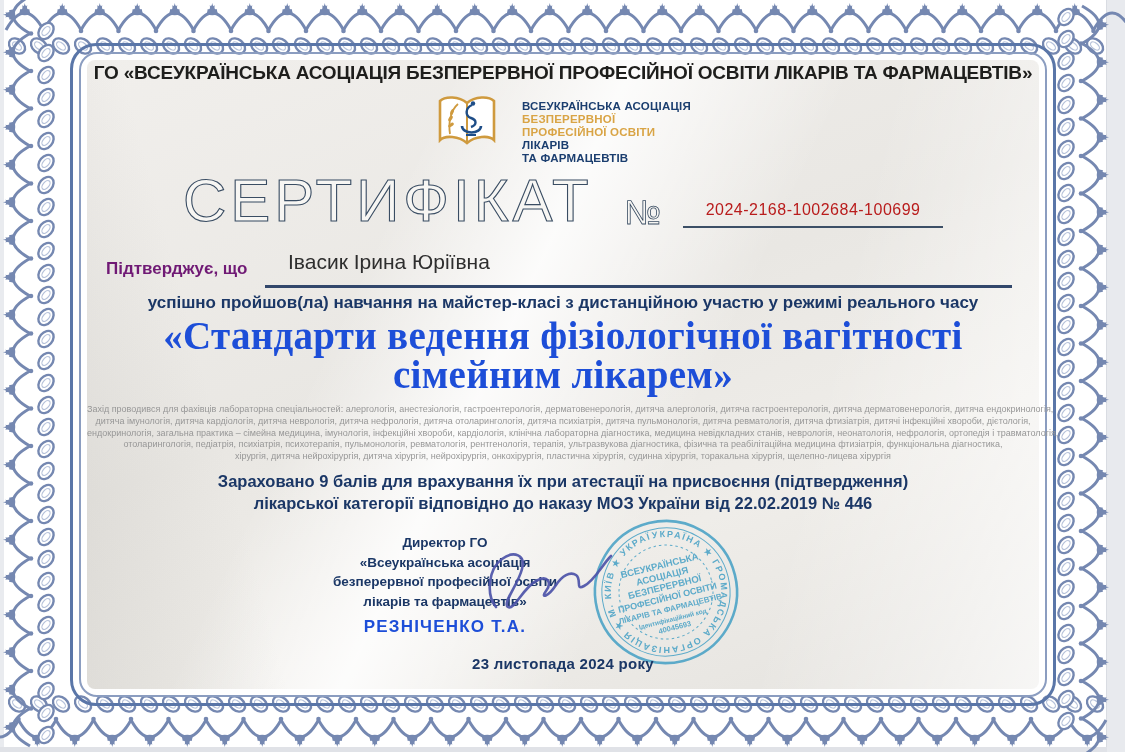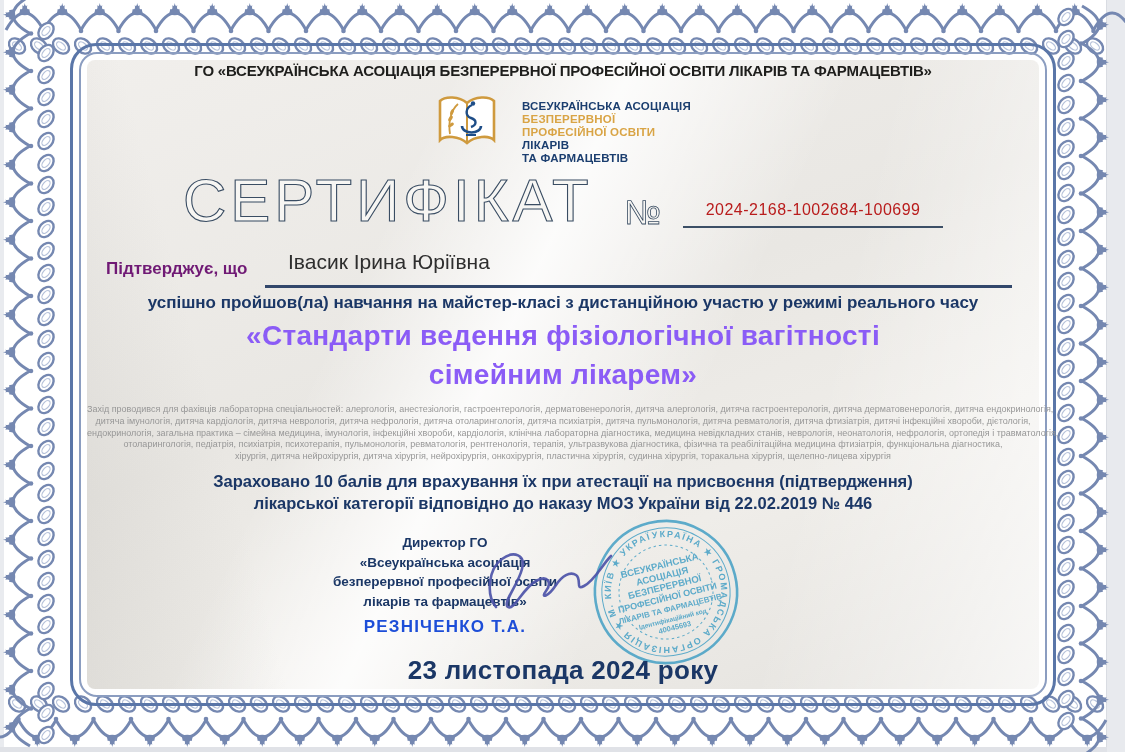--- a/index.html
+++ b/index.html
@@ -22,21 +22,21 @@
     background:
       linear-gradient(75deg, rgba(170,168,162,.22) 0%, rgba(170,168,162,.0) 18%),
       linear-gradient(115deg, rgba(255,255,255,0) 30%, rgba(255,255,255,.85) 44%, rgba(255,255,255,0) 62%),
       linear-gradient(283deg, rgba(255,255,255,.7) 0%, rgba(255,255,255,0) 26%),
       linear-gradient(160deg, #f1efec 0%, #e9e7e3 45%, #efede9 70%, #e4e2de 100%);
   }
 
   .abs{position:absolute;}
   .ctr{left:87px;right:86px;text-align:center;}
 
-  .org-header{top:62px;font-size:15px;font-weight:bold;color:#1e1e1c;letter-spacing:-0.2px;}
+  .org-header{top:62px;font-size:19px;font-weight:bold;color:#1e1e1c;letter-spacing:-0.2px;}
 
   .logo-row{top:94px;display:flex;justify-content:center;align-items:flex-start;gap:23px;}
   .logo-text{text-align:left;font-size:11.5px;font-weight:bold;line-height:13px;letter-spacing:.2px;padding-top:6px;}
   .lt-blue{color:#1b3e6f;}
   .lt-gold{color:#d9a445;}
 
   .title-row{top:166px;display:flex;justify-content:center;align-items:flex-end;gap:12px;}
   .cert-title{font-size:60px;letter-spacing:4px;color:#3a4d63;font-weight:normal;line-height:70px;}
   @supports (-webkit-text-stroke:1px black){
     .cert-title{-webkit-text-stroke:1.1px #3a4d63;-webkit-text-fill-color:#f7f6f3;}
@@ -48,36 +48,36 @@
   .num-wrap{margin-left:10px;margin-bottom:8px;min-width:248px;text-align:center;
             border-bottom:2.5px solid #3c4f66;padding:0 6px 7px 6px;}
   .cert-number{font-size:16px;color:#b91c1c;letter-spacing:.5px;}
 
   .confirm-label{top:259px;left:106px;font-size:17px;font-weight:bold;color:#701a75;}
   .recipient-name{top:250px;left:288px;font-size:21px;color:#2e2e2e;}
   .name-line{top:285px;left:265px;right:113px;height:2.5px;background:#32476b;}
 
   .completion{top:293px;font-size:17px;font-weight:bold;color:#1b3766;}
 
-  .course-title{top:316px;font-size:28px;line-height:39px;font-weight:bold;color:#8b5cf6;letter-spacing:.3px;}
+  .course-title{top:316px;font-size:39px;line-height:39px;font-weight:bold;color:#1d4ed8;letter-spacing:.3px;font-family:Liberation Serif, serif;}
 
   .specialties{top:404px;font-size:9px;line-height:11.8px;color:#979797;white-space:nowrap;}
 
   .credit{top:470px;font-size:16.5px;line-height:22px;font-weight:bold;color:#1b3766;}
 
   .director-block{top:533px;left:230px;width:430px;text-align:center;
                   font-size:13.5px;line-height:19.5px;font-weight:bold;color:#1b3766;}
   .director-name{margin-top:6px;font-size:17px;letter-spacing:1.2px;color:#1d4ed8;}
 
   .signature-svg{left:478px;top:545px;}
   .stamp-svg{left:583px;top:509px;}
   .stamp-ring{font-size:9px;font-weight:bold;letter-spacing:1.6px;fill:#49a2c6;}
   .stamp-t{fill:#49a2c6;text-anchor:middle;font-weight:bold;}
 
-  .issue-date{top:655px;font-size:26px;font-weight:bold;color:#1b3766;letter-spacing:.3px;}
+  .issue-date{top:655px;font-size:15px;font-weight:bold;color:#1b3766;letter-spacing:.3px;}
 </style>
 </head>
 <body>
 
 <div id="stage">
   <div class="sheet"></div>
   <div class="page-edge-right"></div>
   <div class="page-edge-bottom"></div>
 
   <svg id="border-svg" viewBox="0 0 1125 752">
@@ -669,21 +669,21 @@
 
   <div class="abs ctr specialties">
     <div>Захід проводився для фахівців лабораторна спеціальностей: алергологія, анестезіологія, гастроентерологія, дерматовенерологія, дитяча алергологія, дитяча гастроентерологія, дитяча дерматовенерологія, дитяча ендокринологія,</div>
     <div>дитяча імунологія, дитяча кардіологія, дитяча неврологія, дитяча нефрологія, дитяча отоларингологія, дитяча психіатрія, дитяча пульмонологія, дитяча ревматологія, дитяча фтизіатрія, дитячі інфекційні хвороби, дієтологія,</div>
     <div>ендокринологія, загальна практика – сімейна медицина, імунологія, інфекційні хвороби, кардіологія, клінічна лабораторна діагностика, медицина невідкладних станів, неврологія, неонатологія, нефрологія, ортопедія і травматологія,</div>
     <div>отоларингологія, педіатрія, психіатрія, психотерапія, пульмонологія, ревматологія, рентгенологія, терапія, ультразвукова діагностика, фізична та реабілітаційна медицина фтизіатрія, функціональна діагностика,</div>
     <div>хірургія, дитяча нейрохірургія, дитяча хірургія, нейрохірургія, онкохірургія, пластична хірургія, судинна хірургія, торакальна хірургія, щелепно-лицева хірургія</div>
   </div>
 
   <div class="abs ctr credit">
-    <div>Зараховано 10 балів для врахування їх при атестації на присвоєння (підтвердження)</div>
+    <div>Зараховано 9 балів для врахування їх при атестації на присвоєння (підтвердження)</div>
     <div>лікарської категорії відповідно до наказу МОЗ України від 22.02.2019 № 446</div>
   </div>
 
   <div class="abs director-block">
     <div>Директор ГО</div>
     <div>«Всеукраїнська асоціація</div>
     <div>безперервної професійної освіти</div>
     <div>лікарів та фармацевтів»</div>
     <div class="director-name">РЕЗНІЧЕНКО Т.А.</div>
   </div>

